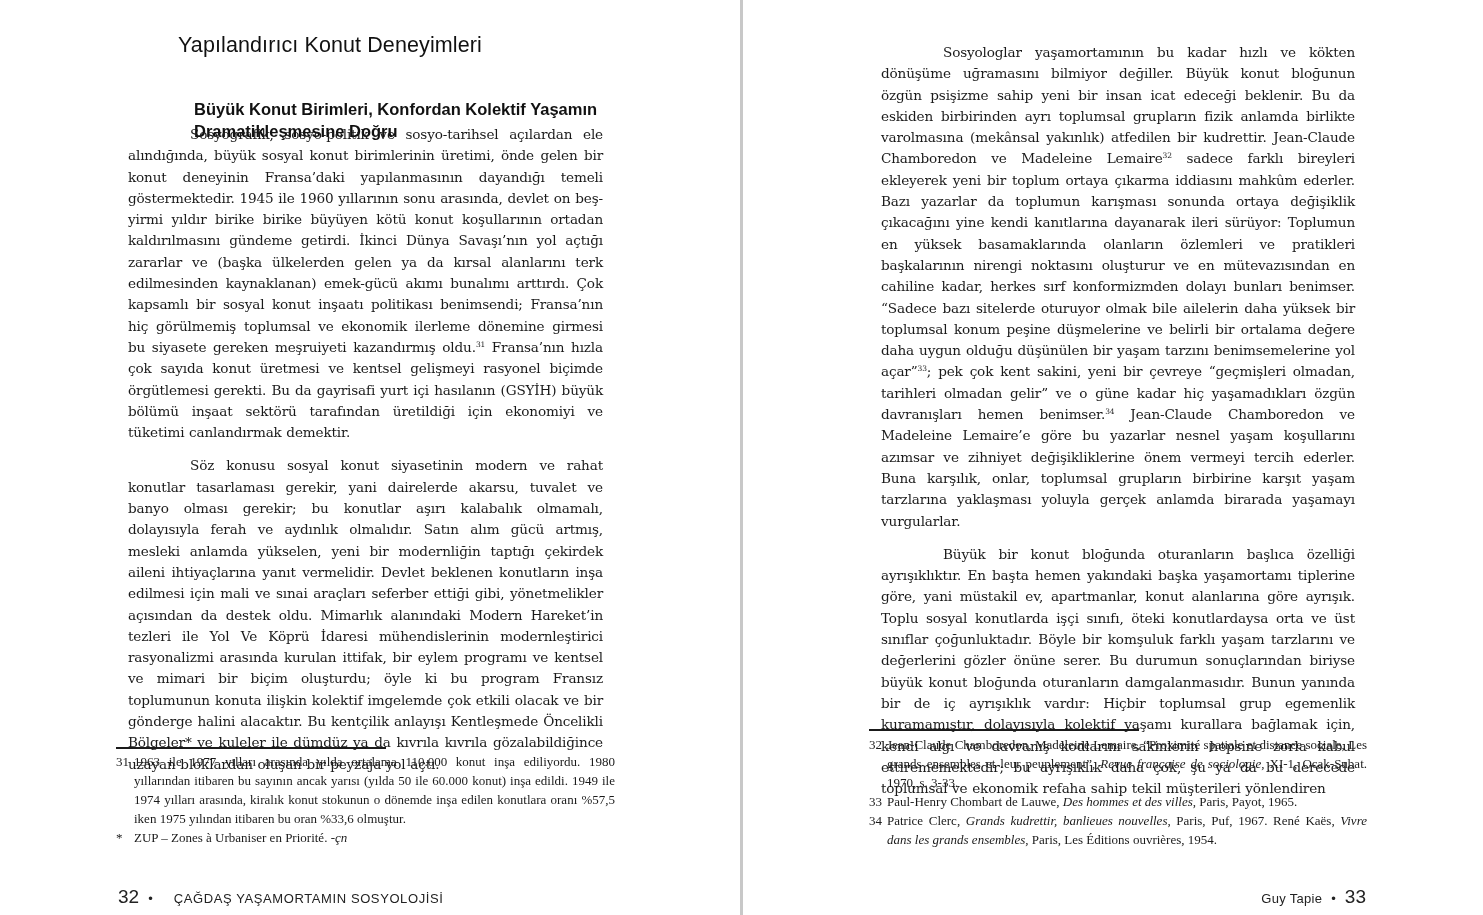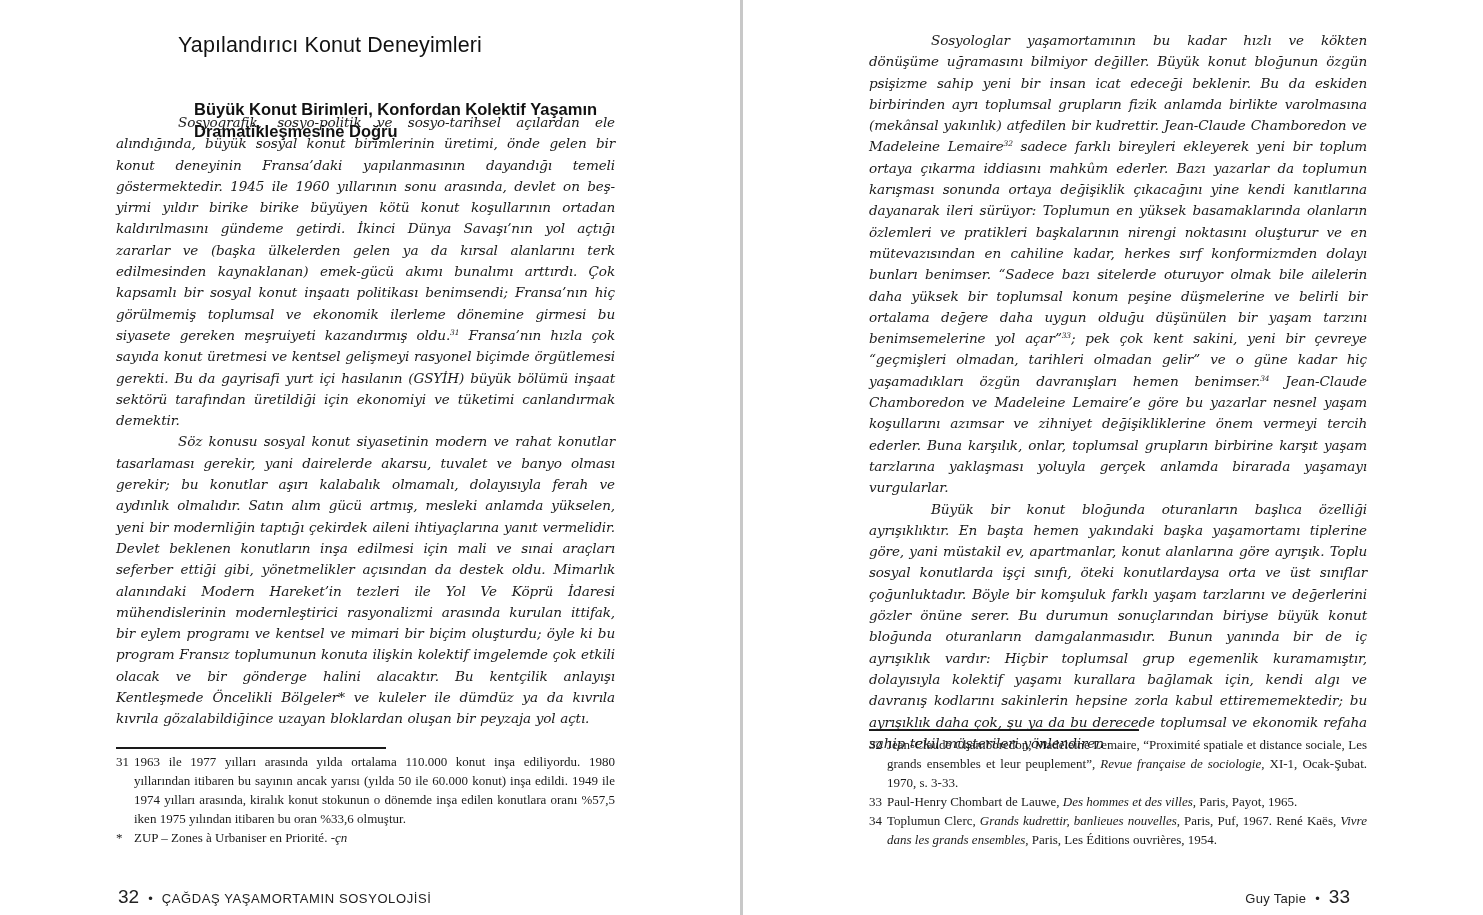--- a/index.html
+++ b/index.html
@@ -9,40 +9,40 @@
   .page { position: absolute; top: 0; height: 915px; }
   .page-left { left: 0; width: 688px; }
   .page-right { left: 743px; width: 740px; }
 
   .chapter-title { position: absolute; left: 178px; top: 33px; font-family: "Liberation Sans", sans-serif; font-size: 21.5px; font-weight: normal; color: #111; letter-spacing: 0.1px; margin: 0; }
   .section-title { position: absolute; left: 178px; top: 82px; width: 440px; font-family: "Liberation Sans", sans-serif; font-size: 16.5px; line-height: 22px; color: #111; margin: 16px; }
 
   .body-text { position: absolute; font-family: "DejaVu Serif", serif; font-size: 13.6px; line-height: 21.3px; text-align: justify; color: #1a1a1a; letter-spacing: -0.15px; word-spacing: 0.5px; }
   .left-body { left: 116px; top: 112px; width: 499px; }
   .right-body { left: 126px; top: 30px; width: 498px; }
-  .body-text p { margin: 0; text-indent: 62px; font-style: italic; }
+  .body-text p { margin: 12px; text-indent: 62px; }
   .body-text sup { font-size: 7.5px; line-height: 0; vertical-align: 5px; }
 
   .fn-rule { position: absolute; height: 1.5px; background: #1a1a1a; }
   .left-rule { left: 116px; top: 747px; width: 270px; }
   .right-rule { left: 126px; top: 729px; width: 270px; }
 
   .footnotes { position: absolute; font-family: "Liberation Serif", serif; font-size: 13px; line-height: 19px; color: #1a1a1a; text-align: justify; }
   .left-fn { left: 116px; top: 752px; width: 499px; }
   .right-fn { left: 126px; top: 735px; width: 498px; }
   .fn { position: relative; padding-left: 18px; margin: 0; }
   .fn .fn-num { position: absolute; left: 0; top: 0; }
   .fn i { font-style: italic; }
 
   .folio { position: absolute; top: 886px; font-family: "Liberation Sans", sans-serif; color: #222; display: flex; align-items: baseline; }
   .folio .page-num { font-size: 19px; }
-  .folio .running-head { font-size: 13px; letter-spacing: 0.6px; }
+  .folio .running-head { font-size: 13px; letter-spacing: 0.6px; margin-left: 12px; }
   .folio .bullet { font-size: 13px; margin: 0 9px; }
   .left-folio { left: 118px; }
-  .right-folio { right: 133px; }
+  .right-folio { right: 117px; }
   .right-folio .running-head { letter-spacing: 0.3px; }
 </style>
 </head>
 <body>
 
 <div class="spread-divider"></div>
 
 <div class="page page-left">
   <h1 class="chapter-title">Yapılandırıcı Konut Deneyimleri</h1>
   <h2 class="section-title">Büyük Konut Birimleri, Konfordan Kolektif Yaşamın Dramatikleşmesine Doğru</h2>
@@ -84,21 +84,21 @@
     <div class="fn">
       <span class="fn-num">32</span>
       <span>Jean-Claude Chamboredon, Madeleine Lemaire, “Proximité spatiale et distance sociale, Les grands ensembles et leur peuplement”, </span><i>Revue française de sociologie</i><span>, XI-1, Ocak-Şubat. 1970, s. 3-33.</span>
     </div>
     <div class="fn">
       <span class="fn-num">33</span>
       <span>Paul-Henry Chombart de Lauwe, </span><i>Des hommes et des villes</i><span>, Paris, Payot, 1965.</span>
     </div>
     <div class="fn">
       <span class="fn-num">34</span>
-      <span>Toplumun Clerc, </span><i>Grands kudrettir, banlieues nouvelles</i><span>, Paris, Puf, 1967. René Kaës, </span><i>Vivre dans les grands ensembles</i><span>, Paris, Les Éditions ouvrières, 1954.</span>
+      <span>Patrice Clerc, </span><i>Grands kudrettir, banlieues nouvelles</i><span>, Paris, Puf, 1967. René Kaës, </span><i>Vivre dans les grands ensembles</i><span>, Paris, Les Éditions ouvrières, 1954.</span>
     </div>
   </div>
 
   <div class="folio right-folio">
     <span class="running-head">Guy Tapie</span>
     <span class="bullet">•</span>
     <span class="page-num">33</span>
   </div>
 </div>
 

